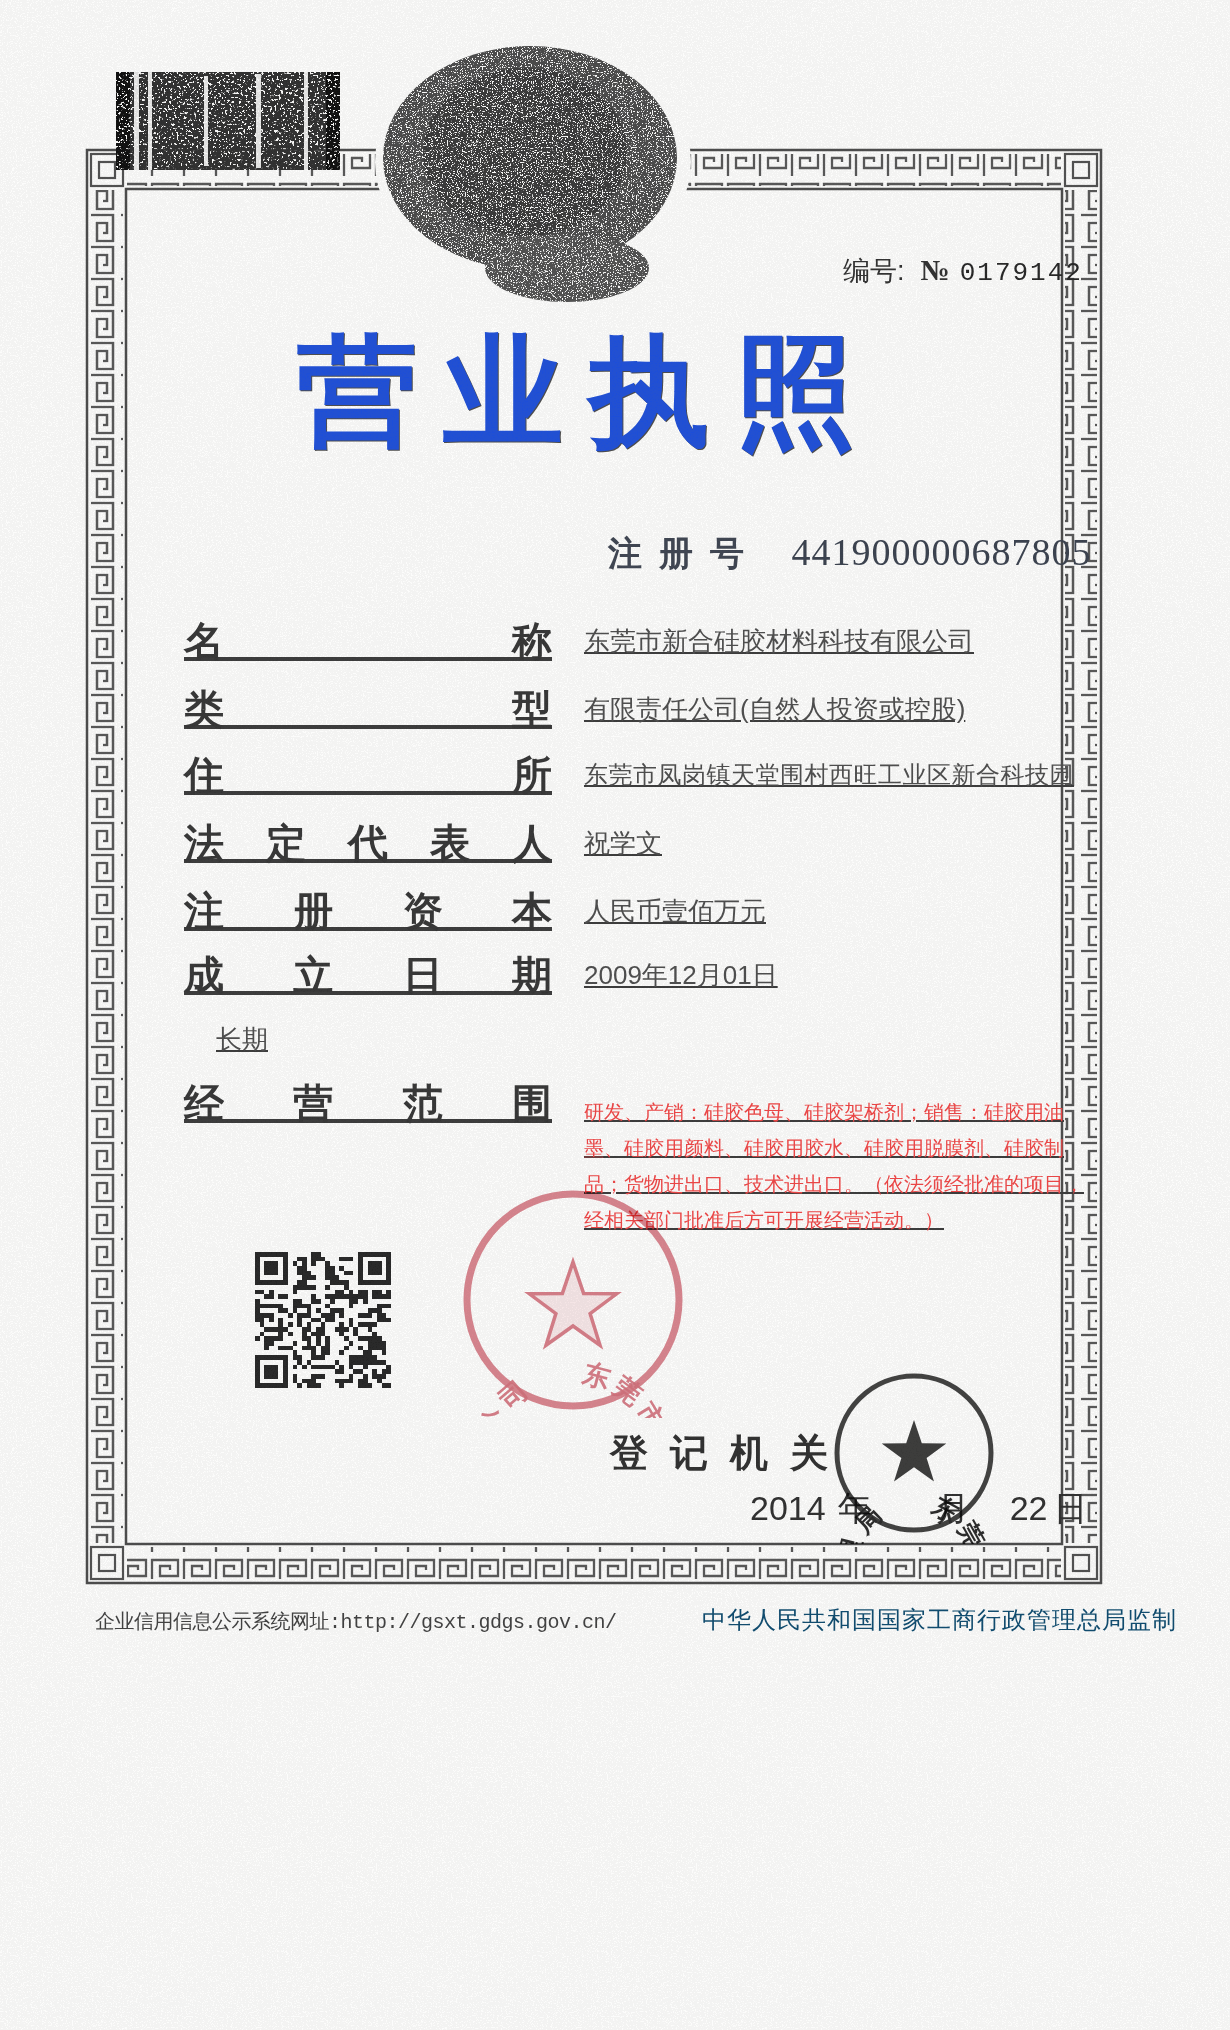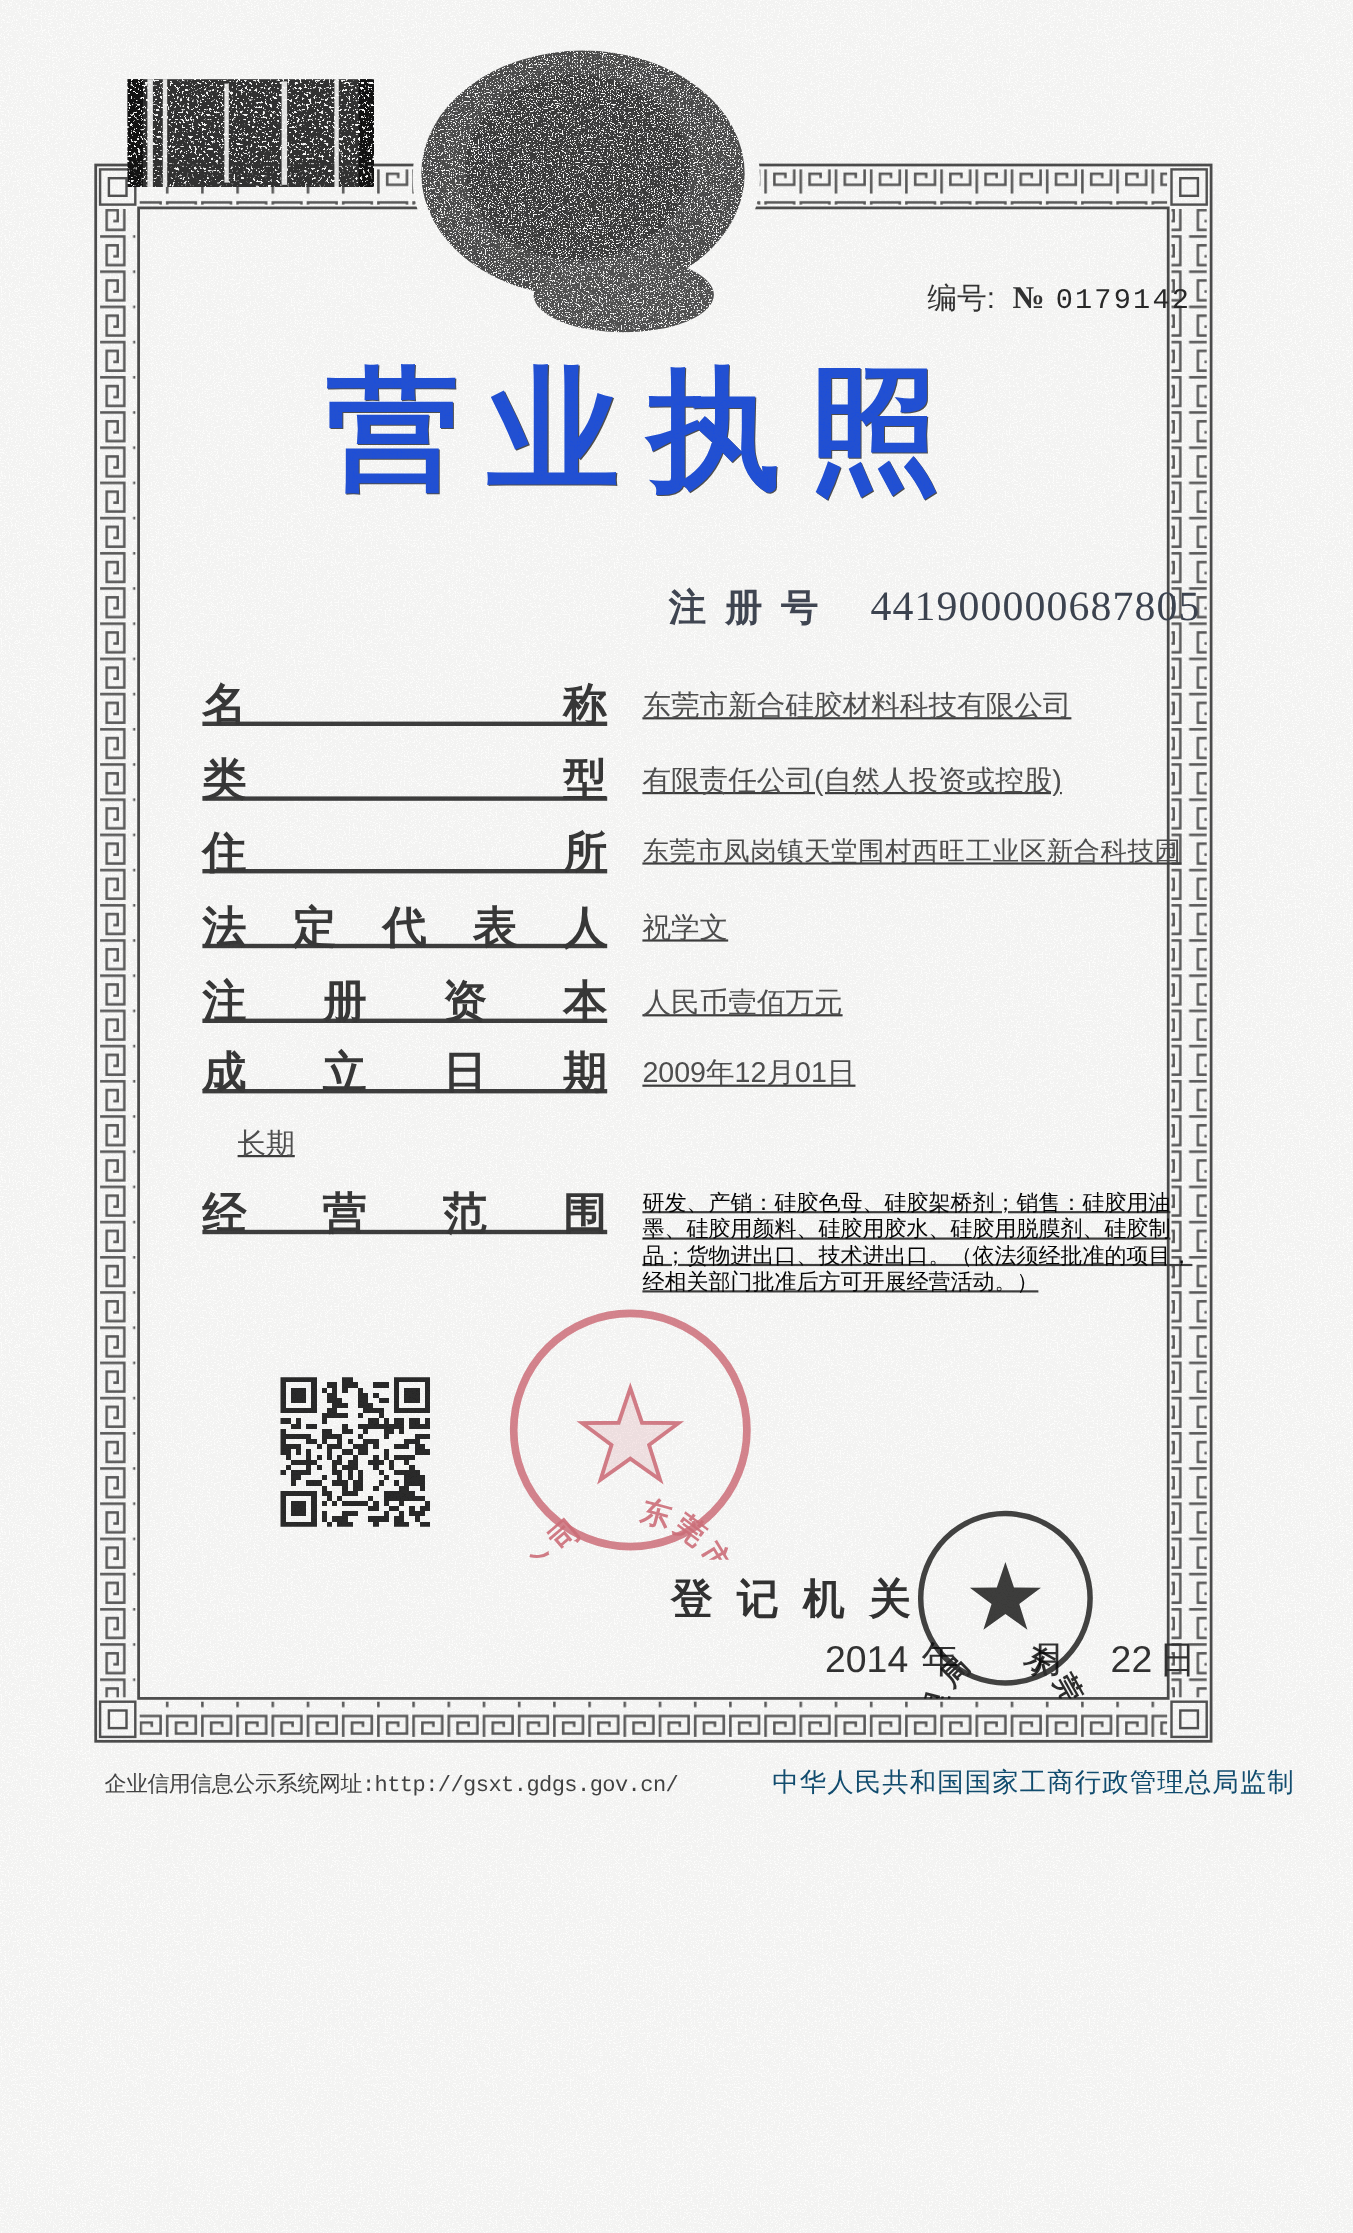--- a/index.html
+++ b/index.html
@@ -30,21 +30,21 @@
   .regline .regnum{font-family:"Liberation Serif",serif;font-size:38px;color:#39404d;margin-left:26px;letter-spacing:1px;}
 
   
   .frow{position:absolute;left:184px;width:900px;display:flex;align-items:flex-start;text-decoration:underline;}
   .flabel{
     width:368px;flex:0 0 368px;font-size:40px;font-weight:700;color:#343434;
     text-align:justify;text-align-last:justify;line-height:50px;
   }
   .fvalue{margin-left:32px;font-size:26px;color:#4c4c4c;line-height:50px;white-space:nowrap;}
   .fvalue.small{font-size:24px;letter-spacing:0.5px;}
-  .fvalue.para{white-space:normal;width:500px;font-size:20px;line-height:24px;margin-top:4px;color:#000000;}
+  .fvalue.para{white-space:normal;width:500px;font-size:20px;line-height:36px;margin-top:16px;color:#ef4444;}
 
   
   .qr{left:255px;top:1252px;width:136px;height:136px;}
   .redseal{left:455px;top:1182px;width:236px;height:236px;mix-blend-mode:multiply;opacity:.9;}
   .blackseal{left:823px;top:1362px;width:182px;height:182px;mix-blend-mode:multiply;opacity:.92;}
   .registry{left:610px;top:1428px;font-size:38px;font-weight:700;letter-spacing:22px;color:#2e2e2e;white-space:nowrap;}
   .dateline{left:750px;top:1486px;font-size:34px;color:#2e2e2e;white-space:nowrap;}
   .dateline span{display:inline-block;}
   .d-yu{margin-left:12px;}
   .d-mu{margin-left:64px;}

